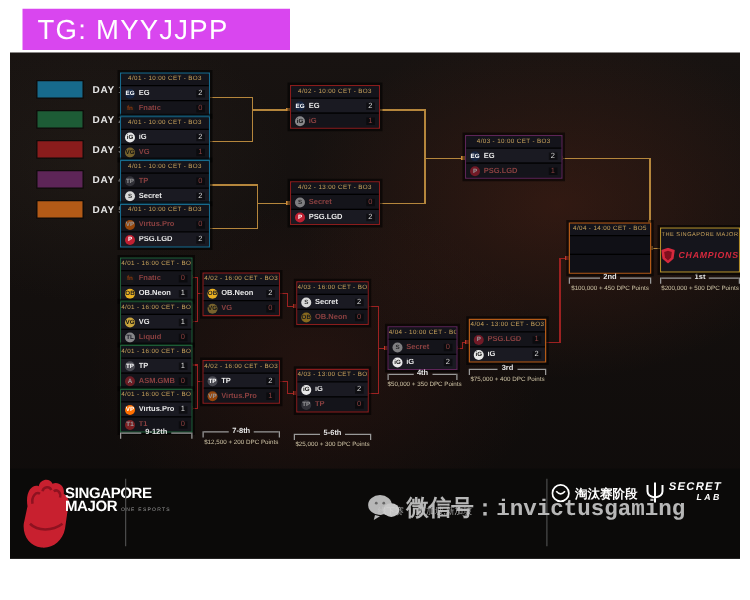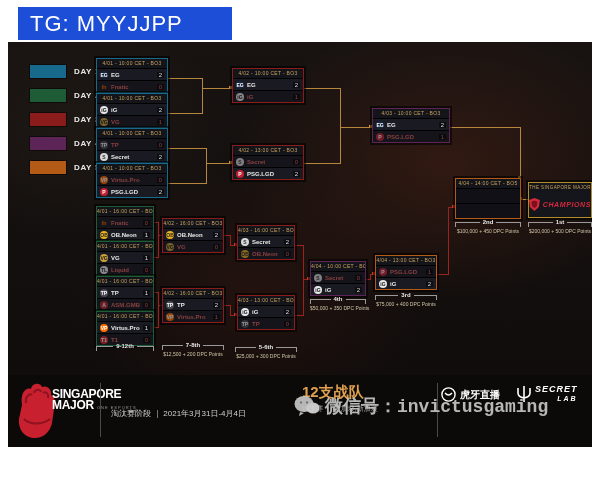--- a/index.html
+++ b/index.html
@@ -1,21 +1,21 @@
 <!DOCTYPE html>
 <html><head>
 <meta charset="utf-8">
 <style>
   * { margin:0; padding:0; box-sizing:border-box; }
   html,body { width:600px; height:480px; background:#ffffff; font-family:"Liberation Sans", sans-serif; overflow:hidden; }
   .page { position:relative; width:600px; height:480px; background:#fff; }
 
   
   .tg-badge { position:absolute; left:18px; top:7px; width:214px; height:33px;
-    background:#1d4ed8; color:#fff; font-size:22px; line-height:33px; padding-left:12px;
+    background:#d946ef; color:#fff; font-size:22px; line-height:33px; padding-left:12px;
     letter-spacing:1px; z-index:30; }
   .site-badge { position:absolute; left:408px; top:437px; width:192px; height:35px;
     background:#ababab; color:#fff; font-size:22px; line-height:35px; text-align:center; z-index:30; }
 
   
   .poster { position:absolute; left:8px; top:42px; width:584px; height:405px;
     background:
       radial-gradient(ellipse 300px 200px at 75% 30%, rgba(115,45,25,.30), transparent 70%),
       radial-gradient(ellipse 260px 190px at 42% 62%, rgba(85,32,22,.25), transparent 70%),
       radial-gradient(ellipse 220px 160px at 12% 22%, rgba(70,58,45,.18), transparent 70%),
@@ -492,30 +492,28 @@
         <path d="M10 26 C8 14 14 8 19 10 C20 4 28 3 30 8 C35 6 40 10 39 16 C43 18 44 24 42 30 L40 44 C38 54 30 60 21 59 C12 58 6 50 7 40 Z" fill="#c8202f"></path>
         <path d="M14 24 C13 18 17 14 20 16 M22 14 C23 10 28 10 29 13 M31 14 C34 12 37 15 36 19" stroke="#8e1220" stroke-width="2" fill="none"></path>
         <path d="M12 40 C18 46 30 46 38 40" stroke="#8e1220" stroke-width="2" fill="none"></path>
       </svg>
       <div class="wordmark">
         <span>SINGAPORE</span><br>
         <span>MAJOR</span>
         <span class="sub">ONE ESPORTS</span>
       </div>
       <div class="fdiv" style="left:92px;"></div>
-      <div class="ev-sub">淘汰赛阶段 ｜ 2021年3月31日-4月4日</div>
-      <div class="teams-count">12支战队</div>
       <div class="teams-sub">线下赛 ｜ 新加坡,新加坡</div>
       <div class="fdiv" style="left:429px;"></div>
       <div class="huya">
         <svg width="15" height="15" viewBox="0 0 15 15">
           <circle cx="7.5" cy="7.5" r="6.6" fill="none" stroke="#ffffff" stroke-width="1.4"></circle>
           <path d="M4 6 Q7.5 10 11 6" stroke="#ffffff" stroke-width="1.4" fill="none"></path>
         </svg>
-        <span class="huya-label">虎牙直播</span>
+        <span class="huya-label">淘汰赛阶段</span>
       </div>
       <div class="seclab">
         <svg width="16" height="18" viewBox="0 0 16 18">
           <path d="M8 1 L8 17 M2 3 L2 8 Q2 12 8 13 M14 3 L14 8 Q14 12 8 13" stroke="#ffffff" stroke-width="1.6" fill="none"></path>
         </svg>
         <span class="seclab-txt">
           <span>SECRET</span>
           <span class="l2">LAB</span>
         </span>
       </div>

